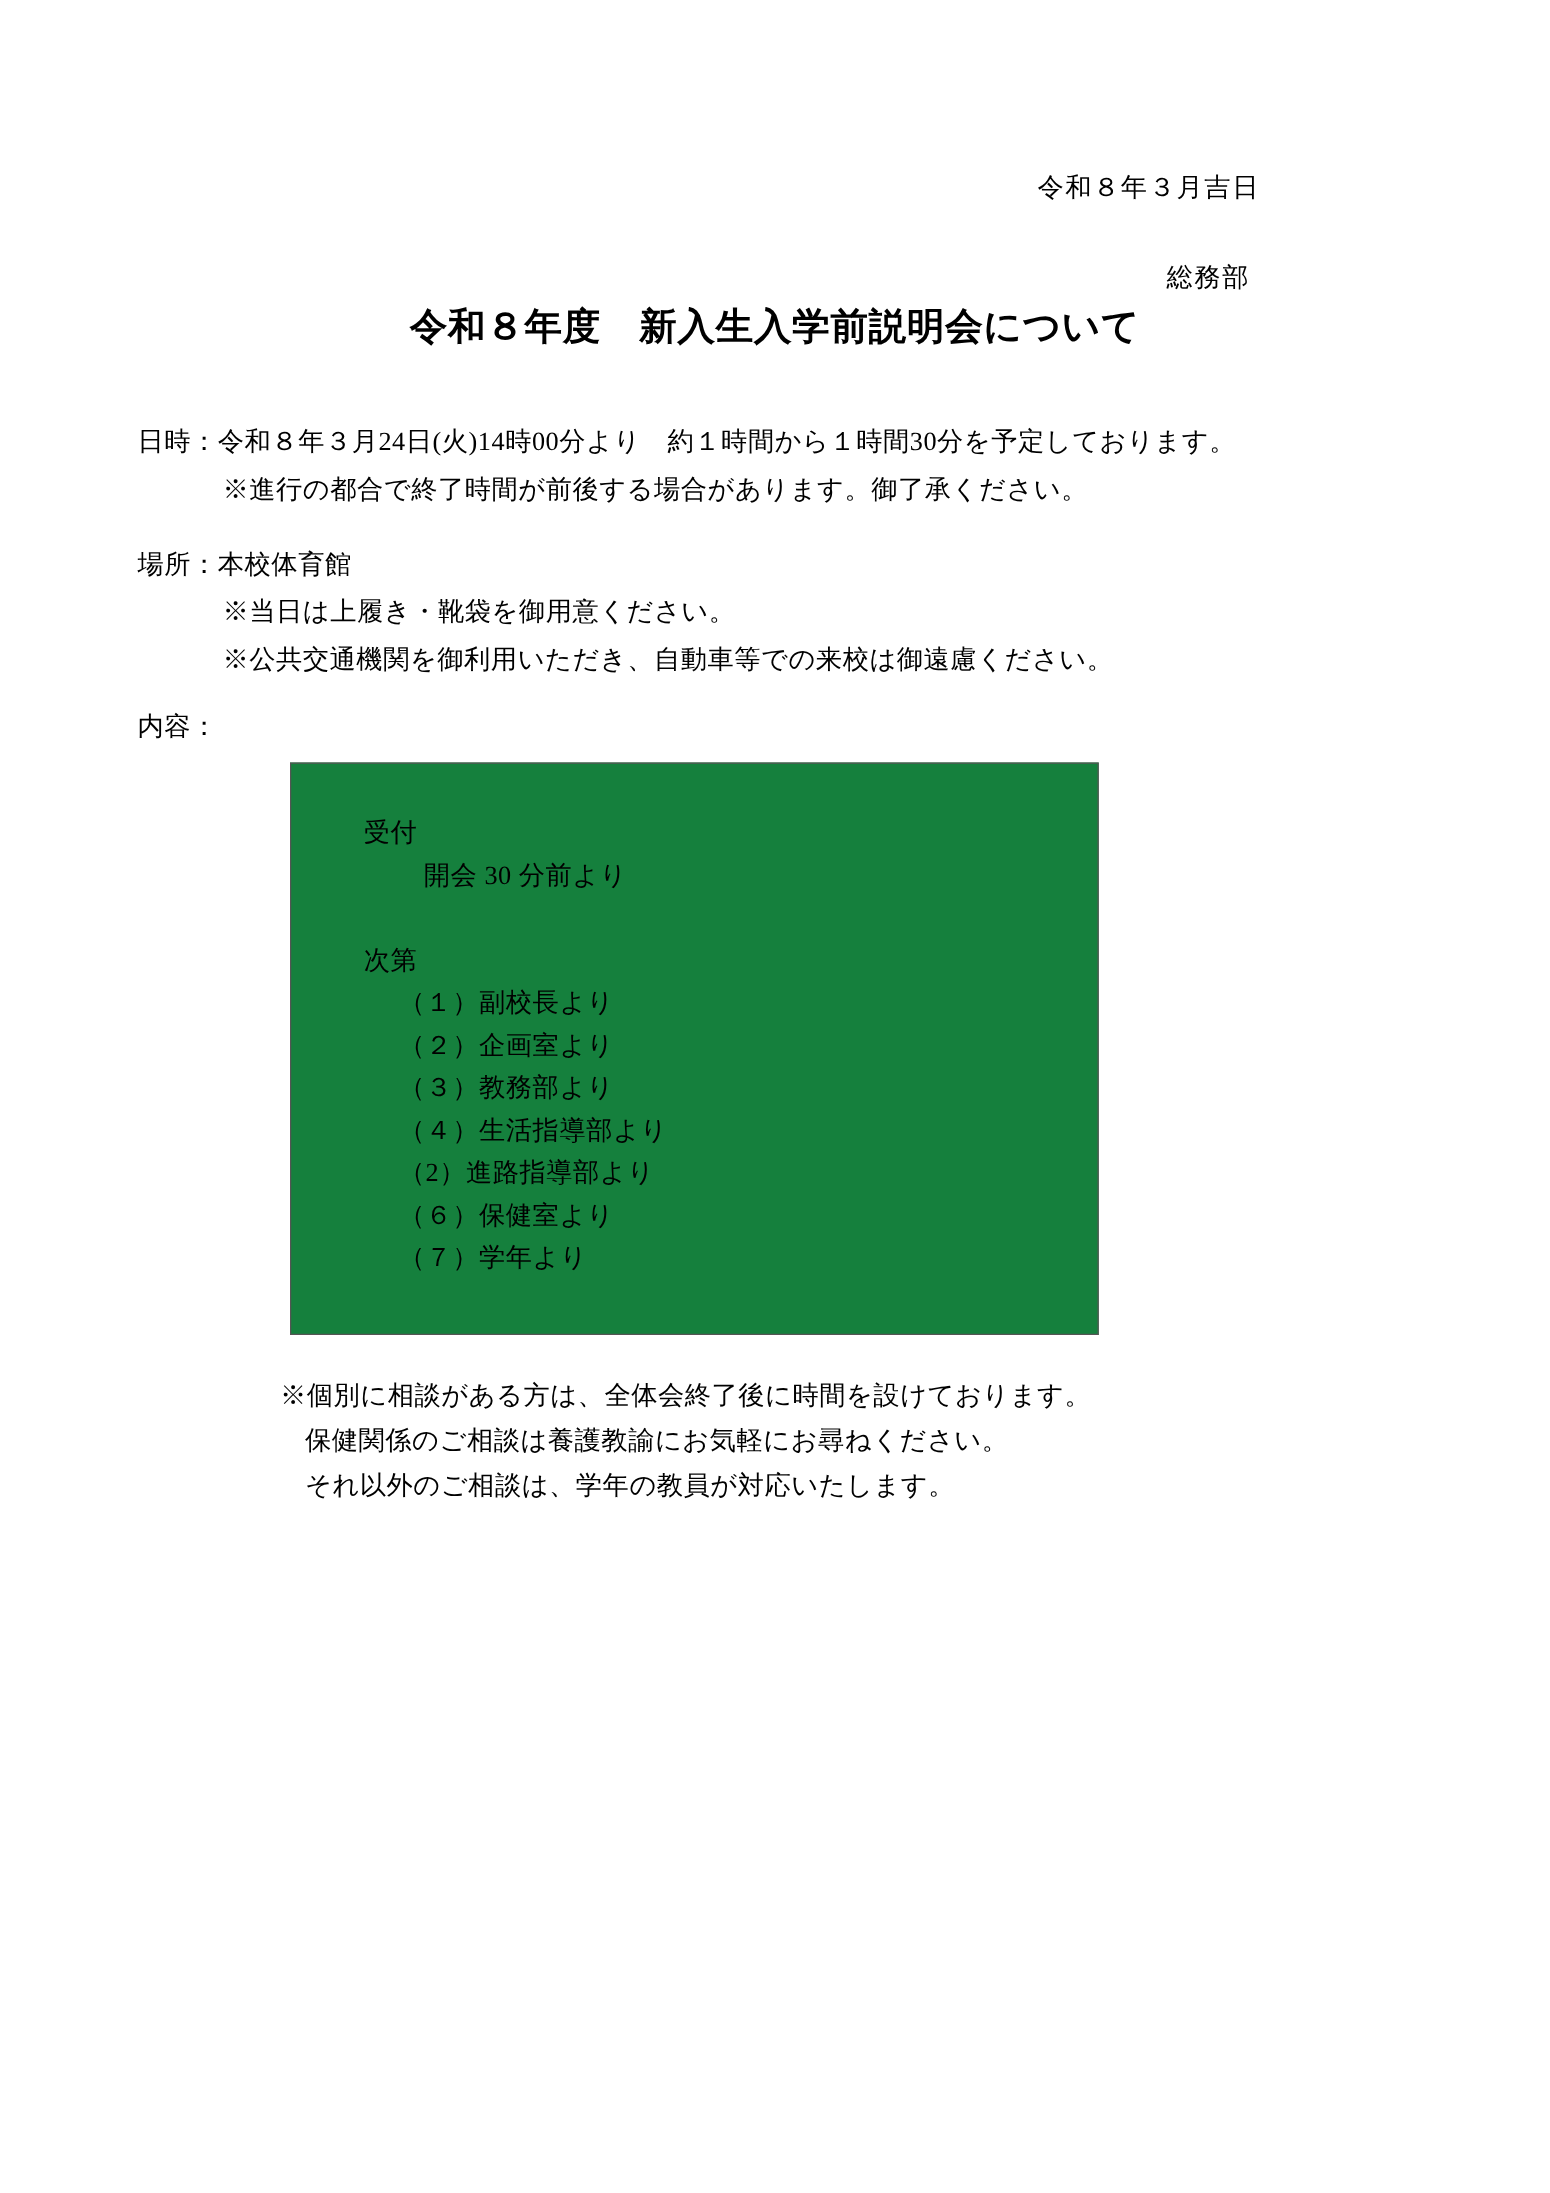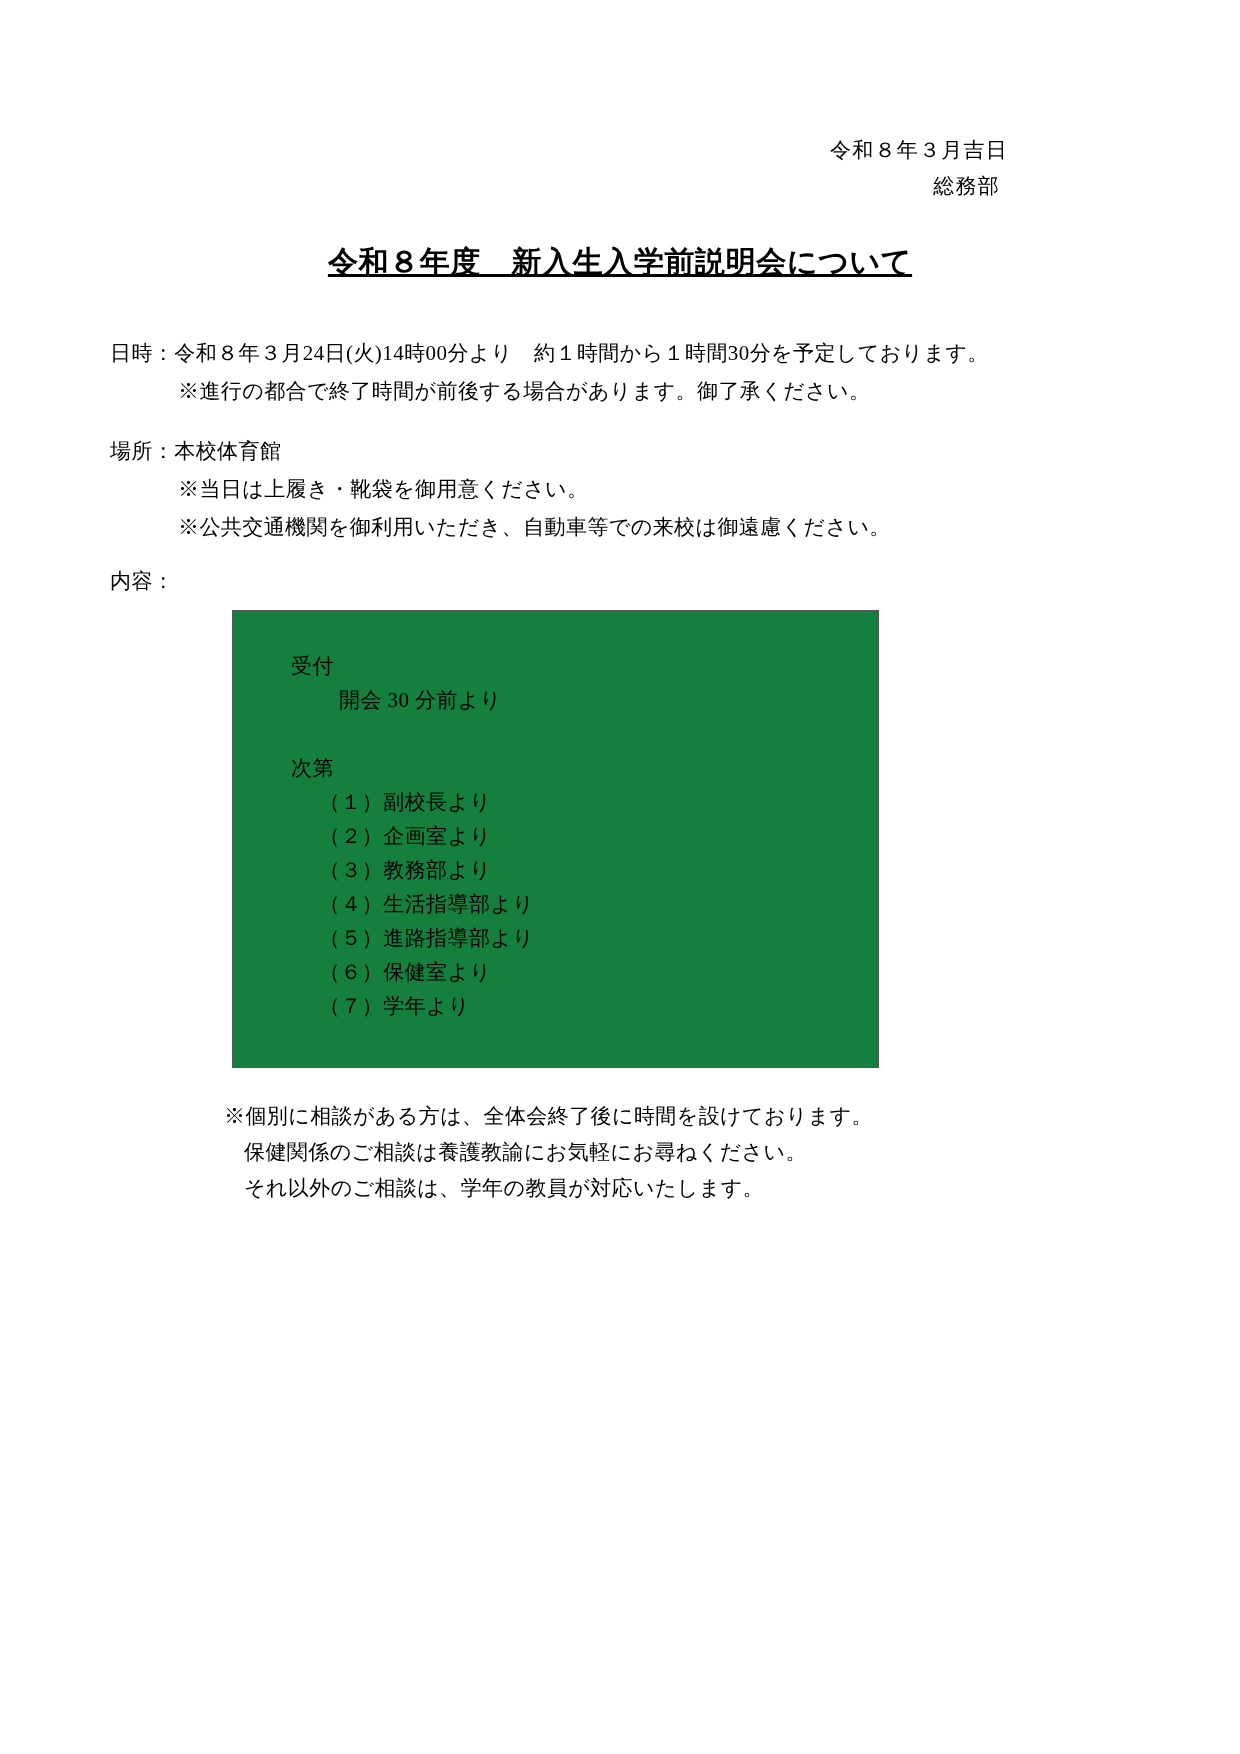--- a/index.html
+++ b/index.html
@@ -33,36 +33,36 @@
     text-align: right;
   }
   .header-line {
     font-size: 21px;
     line-height: 36px;
     letter-spacing: 0.06em;
     white-space: pre;
   }
   .header-line.dept {
     padding-right: 8px;
+    margin-top: 36px;
   }
 
   
   .doc-title {
     position: absolute;
     top: 240px;
     left: 0;
     width: 1240px;
     text-align: center;
     font-family: "DejaVu Sans", "Liberation Sans", sans-serif;
     font-weight: bold;
     font-size: 30px;
     line-height: 44px;
     letter-spacing: 0.02em;
     white-space: pre;
-    text-decoration: underline;
   }
 
   
   .section {
     position: absolute;
     left: 110px;
     width: 1060px;
   }
   .body-line {
     font-size: 21px;
@@ -160,21 +160,21 @@
   <div class="program-box">
     <div class="box-inner">
       <div class="box-line box-head">受付</div>
       <div class="box-line box-sub">開会 30 分前より</div>
       <div class="box-gap"></div>
       <div class="box-line box-head">次第</div>
       <div class="agenda-item">（１）副校長より</div>
       <div class="agenda-item">（２）企画室より</div>
       <div class="agenda-item">（３）教務部より</div>
       <div class="agenda-item">（４）生活指導部より</div>
-      <div class="agenda-item">（５）進路指導部より</div>
+      <div class="agenda-item">（2）進路指導部より</div>
       <div class="agenda-item">（６）保健室より</div>
       <div class="agenda-item">（７）学年より</div>
     </div>
   </div>
 
   <div class="notes">
     <div class="note-line">※個別に相談がある方は、全体会終了後に時間を設けております。</div>
     <div class="note-line sub">保健関係のご相談は養護教諭にお気軽にお尋ねください。</div>
     <div class="note-line sub">それ以外のご相談は、学年の教員が対応いたします。</div>
   </div>

